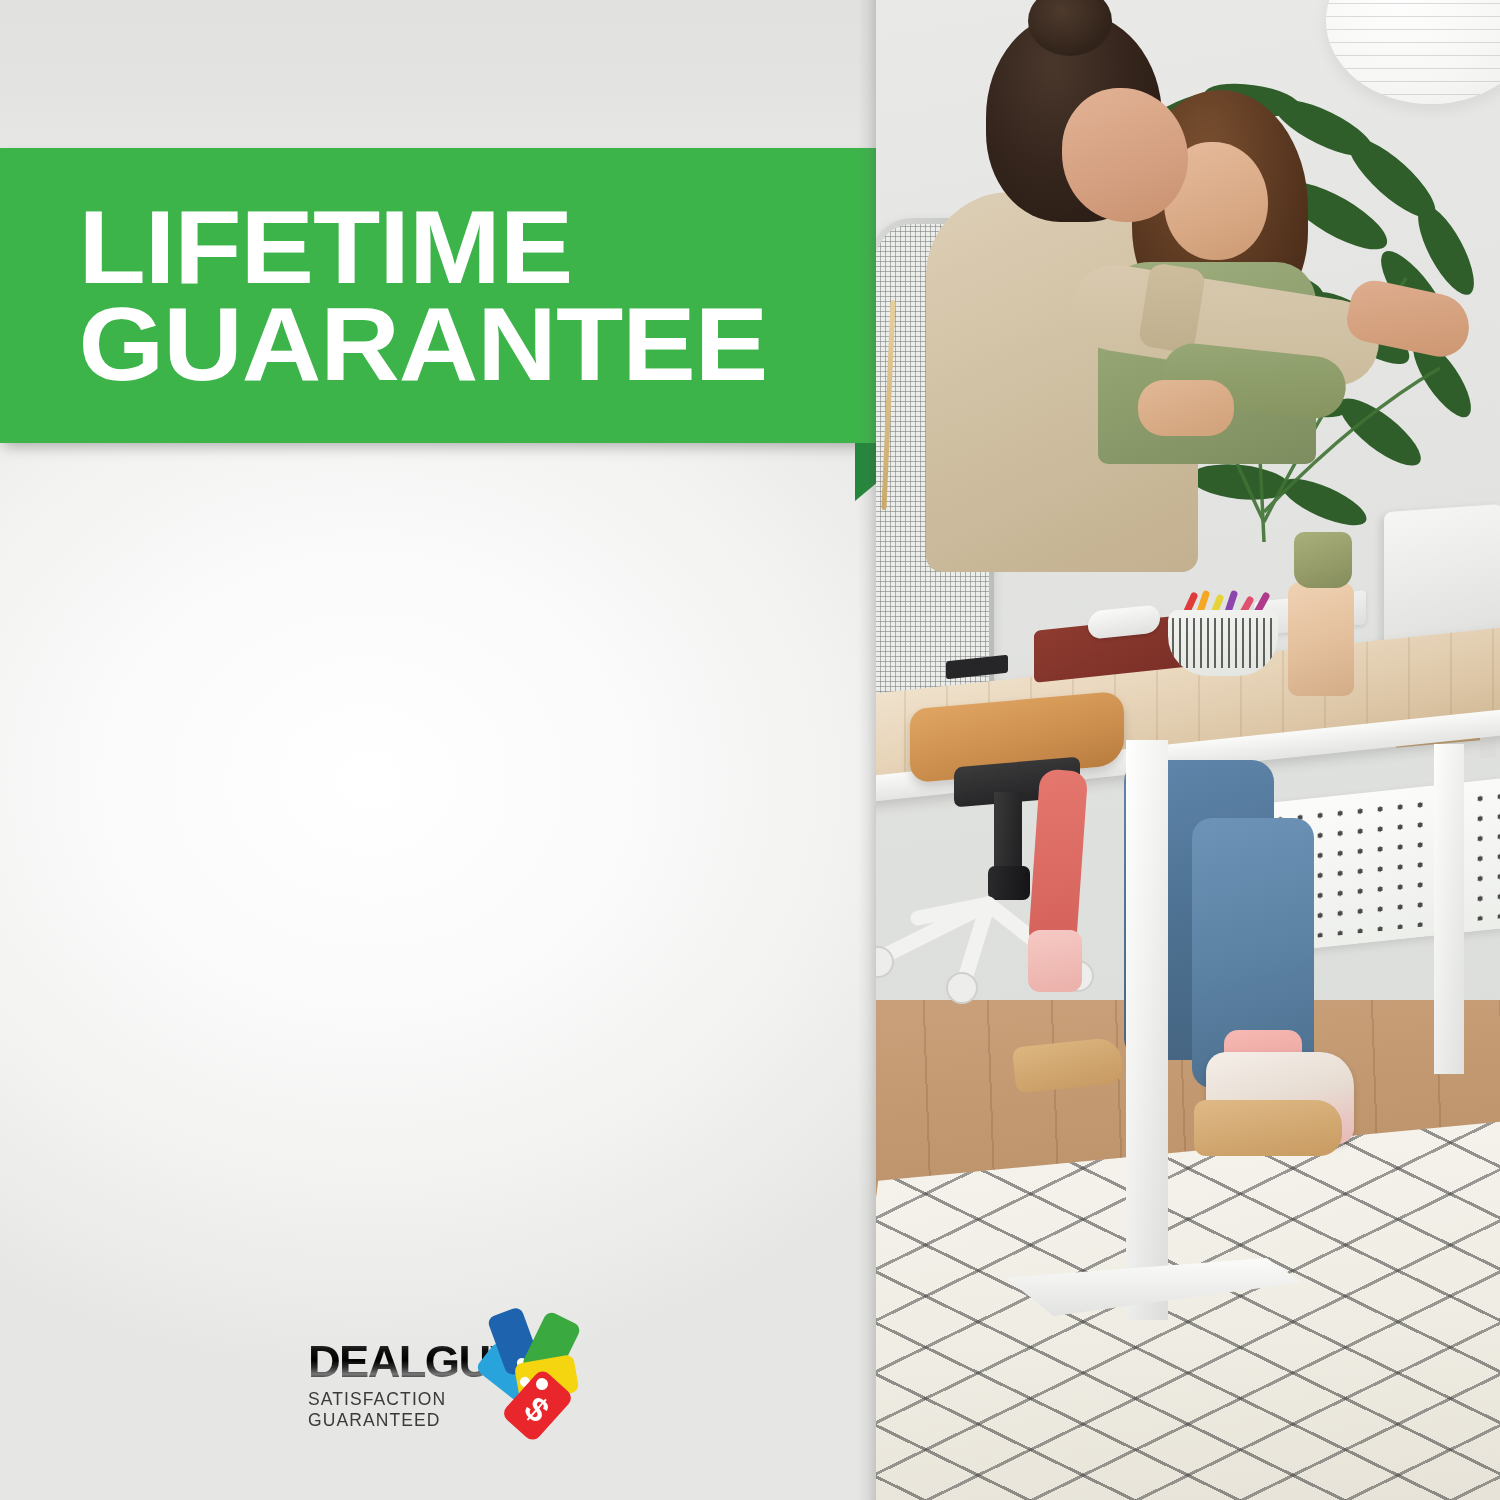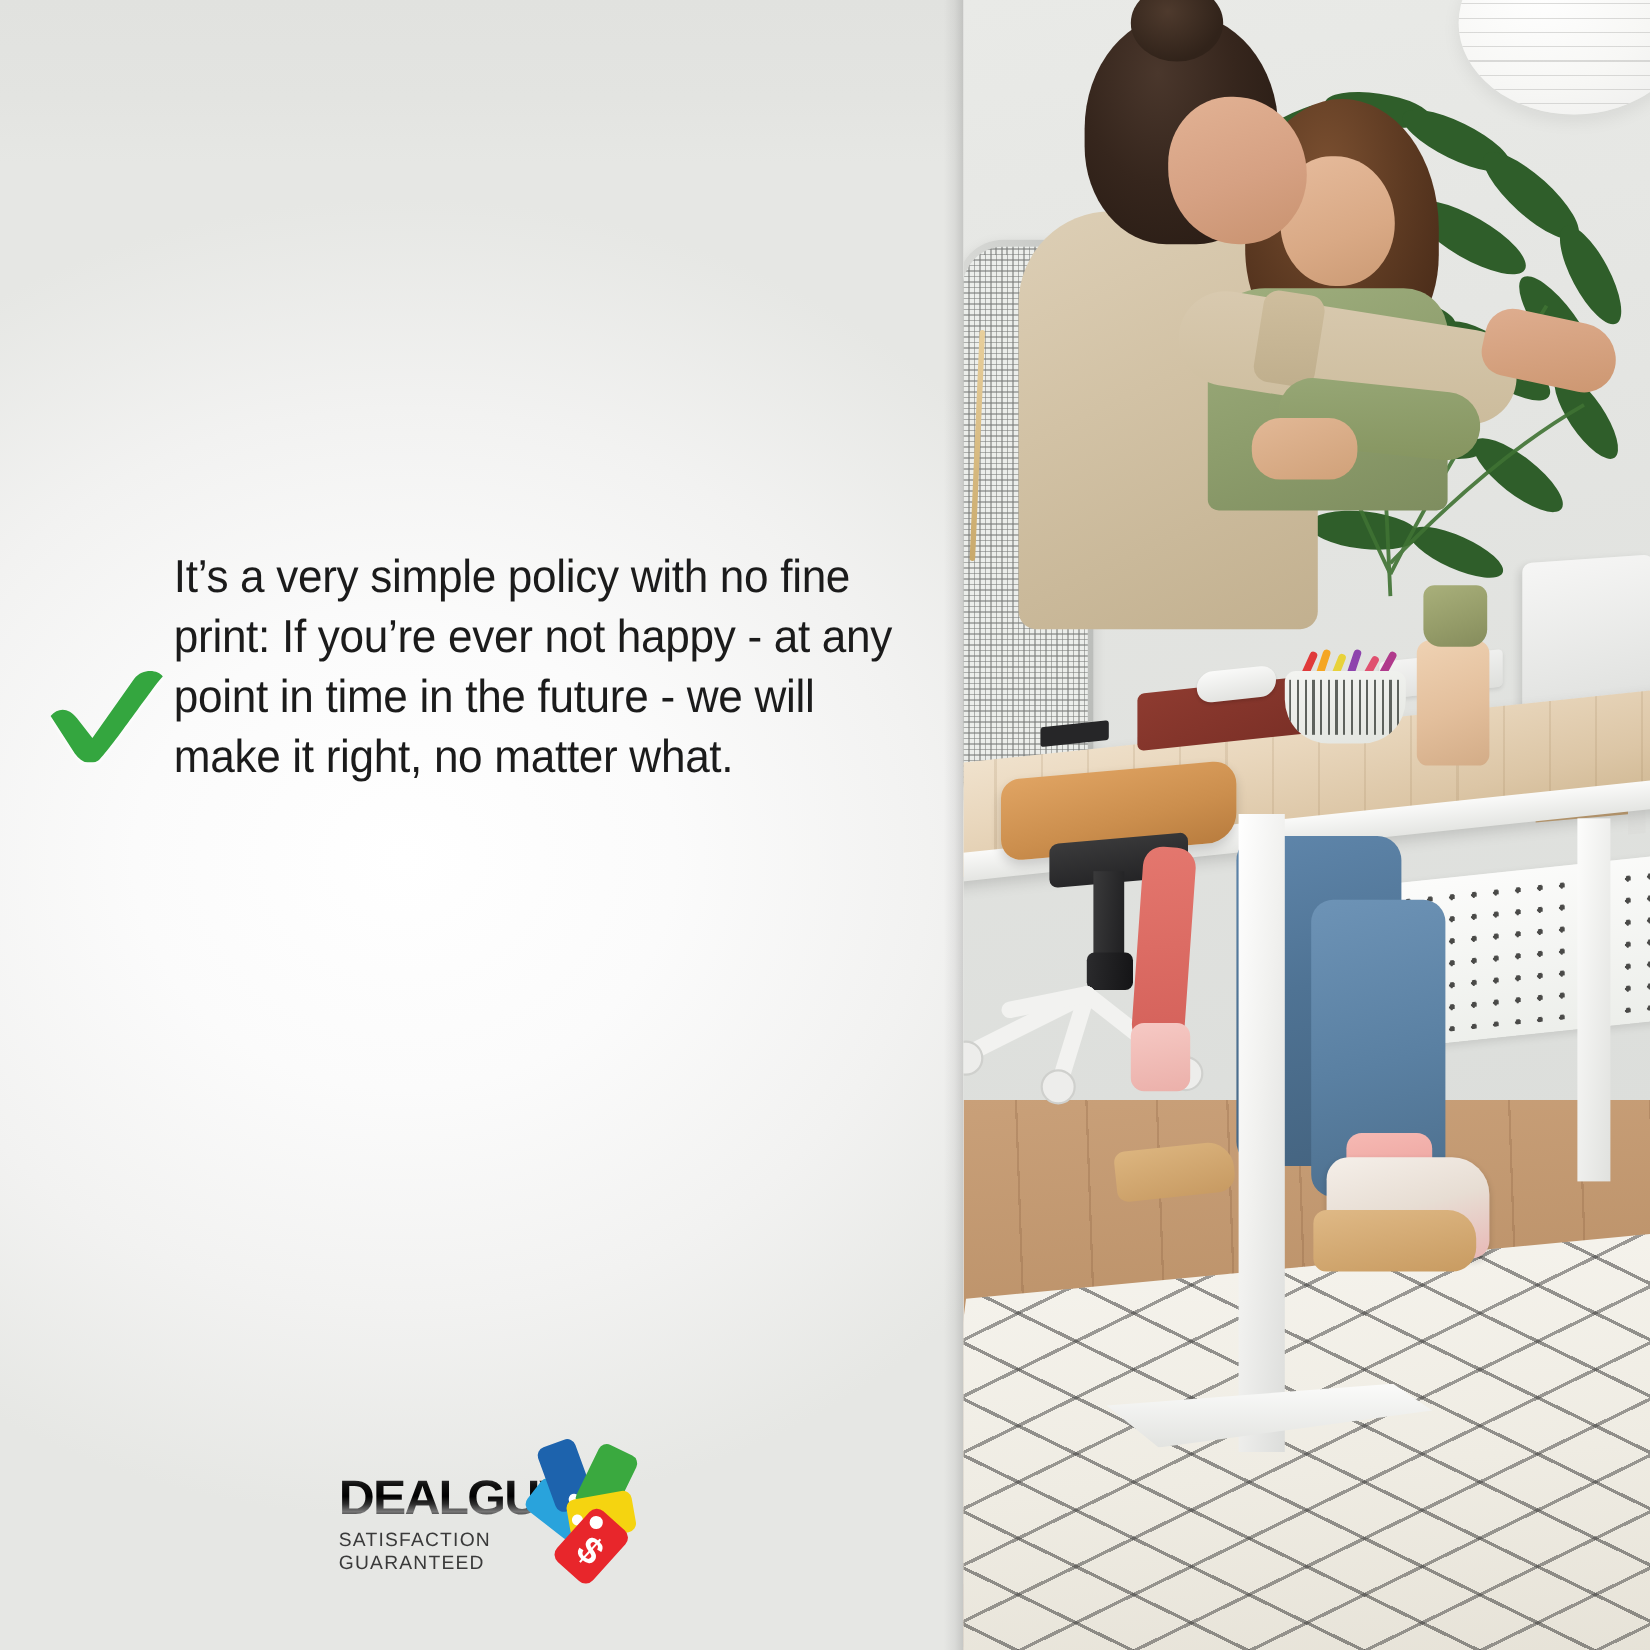--- a/index.html
+++ b/index.html
@@ -270,32 +270,33 @@
     transform:rotate(-5deg); opacity:.95; }
 </style>
 </head>
 <body>
 
 <div class="canvas">
 
   <div class="left-panel">
     <div class="panel-top-strip"></div>
 
+    <div class="banner-wrap">
+      <div class="banner">
+        <h1>
+          <span class="ln">LIFETIME</span>
+          <span class="ln">GUARANTEE</span>
+        </h1>
+      </div>
+      <div class="banner-fold"></div>
+    </div>
 
     <div class="bullets">
 
 
-      <div class="bullet" id="b2">
-        <span class="check">
-          <svg viewBox="0 0 112 86" xmlns="http://www.w3.org/2000/svg">
-            <path d="M6 44 C13 36, 22 36, 30 46 L44 64 L82 10 C90 0, 104 2, 108 8 C100 16, 62 72, 50 84 C42 90, 34 86, 28 78 Z" fill="#34a63f"></path>
-          </svg>
-        </span>
-        <p>It’s a very simple policy with no fine print: If you’re ever not happy - at any point in time in the future - we will make it right, no matter what.</p>
-      </div>
 
 
     </div>
 
     <div class="logo">
       <div class="logo-text">
         <div class="logo-word">DEALGUYS</div>
         <div class="logo-tag">SATISFACTION GUARANTEED</div>
       </div>
       <div class="logo-tags">

